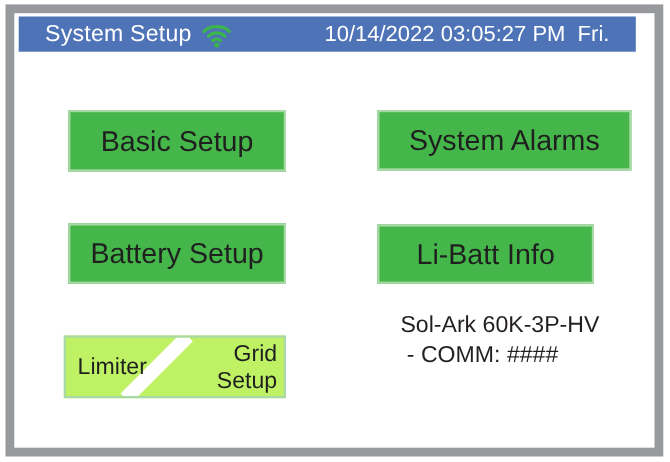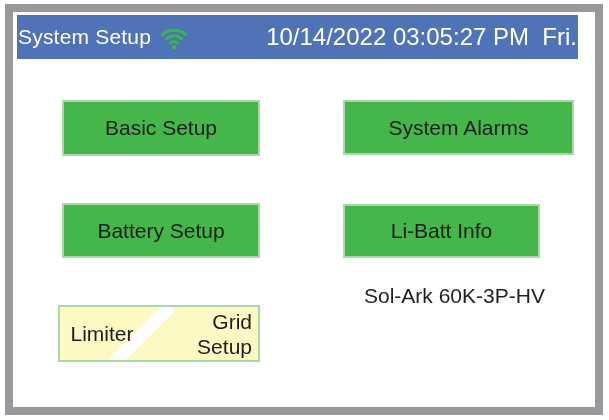--- a/index.html
+++ b/index.html
@@ -13,61 +13,61 @@
   .frame {
     position: absolute;
     left: 5px; top: 4px; right: 6px; bottom: 5px;
     border: 8px solid #97999c;
     background: #ffffff;
     box-sizing: border-box;
   }
   .header {
     position: absolute;
     left: 17px; top: 15px;
-    width: 561px; height: 44px;
+    width: 561px; height: 32px;
     background: #4e73b7;
     color: #ffffff;
     display: flex;
     align-items: center;
     justify-content: space-between;
-    padding: 0 1px;
+    padding: 0 24px;
     box-sizing: border-box;
   }
   .header-left { display: flex; align-items: center; }
   .header-title {
     font-size: 21px;
     letter-spacing: 0.2px;
     white-space: pre;
   }
   .wifi { margin-left: 8px; width: 30px; height: 25px; display: block; }
   .header-datetime {
-    font-size: 24px;
+    font-size: 20px;
     white-space: pre;
     margin-left: 35px;
   }
   .btn {
     position: absolute;
     background: #45b649;
     border: 2px solid #a9d9a6;
     box-sizing: border-box;
     display: flex;
     align-items: center;
     justify-content: center;
     color: #1f1f1f;
-    font-size: 21px;
+    font-size: 26px;
     cursor: pointer;
   }
   .btn-basic   { left: 62px;  top: 100px; width: 198px; height: 56px; }
   .btn-alarms  { left: 343px; top: 100px; width: 231px; height: 55px; }
   .btn-battery { left: 62px;  top: 203px; width: 198px; height: 55px; }
   .btn-libatt  { left: 343px; top: 204px; width: 197px; height: 54px; }
   .btn-split {
     position: absolute;
     left: 58px; top: 305px; width: 202px; height: 57px;
-    background: #fef9c3;
+    background: #bef264;
     border: 2px solid #a9d9a6;
     box-sizing: border-box;
     overflow: hidden;
     color: #1f1f1f;
     font-size: 21px;
   }
   .split-stripe {
     position: absolute;
     left: 76px; top: -13px;
     width: 13px; height: 80px;
@@ -137,14 +137,15 @@
     <div class="split-left">
       <span>Limiter</span>
     </div>
     <div class="split-right">
       <span>Grid Setup</span>
     </div>
   </div>
 
   <div class="device-info">
     <div>Sol-Ark 60K-3P-HV</div>
+    <div> - COMM: ####</div>
   </div>
 </div>
 
 </body></html>

